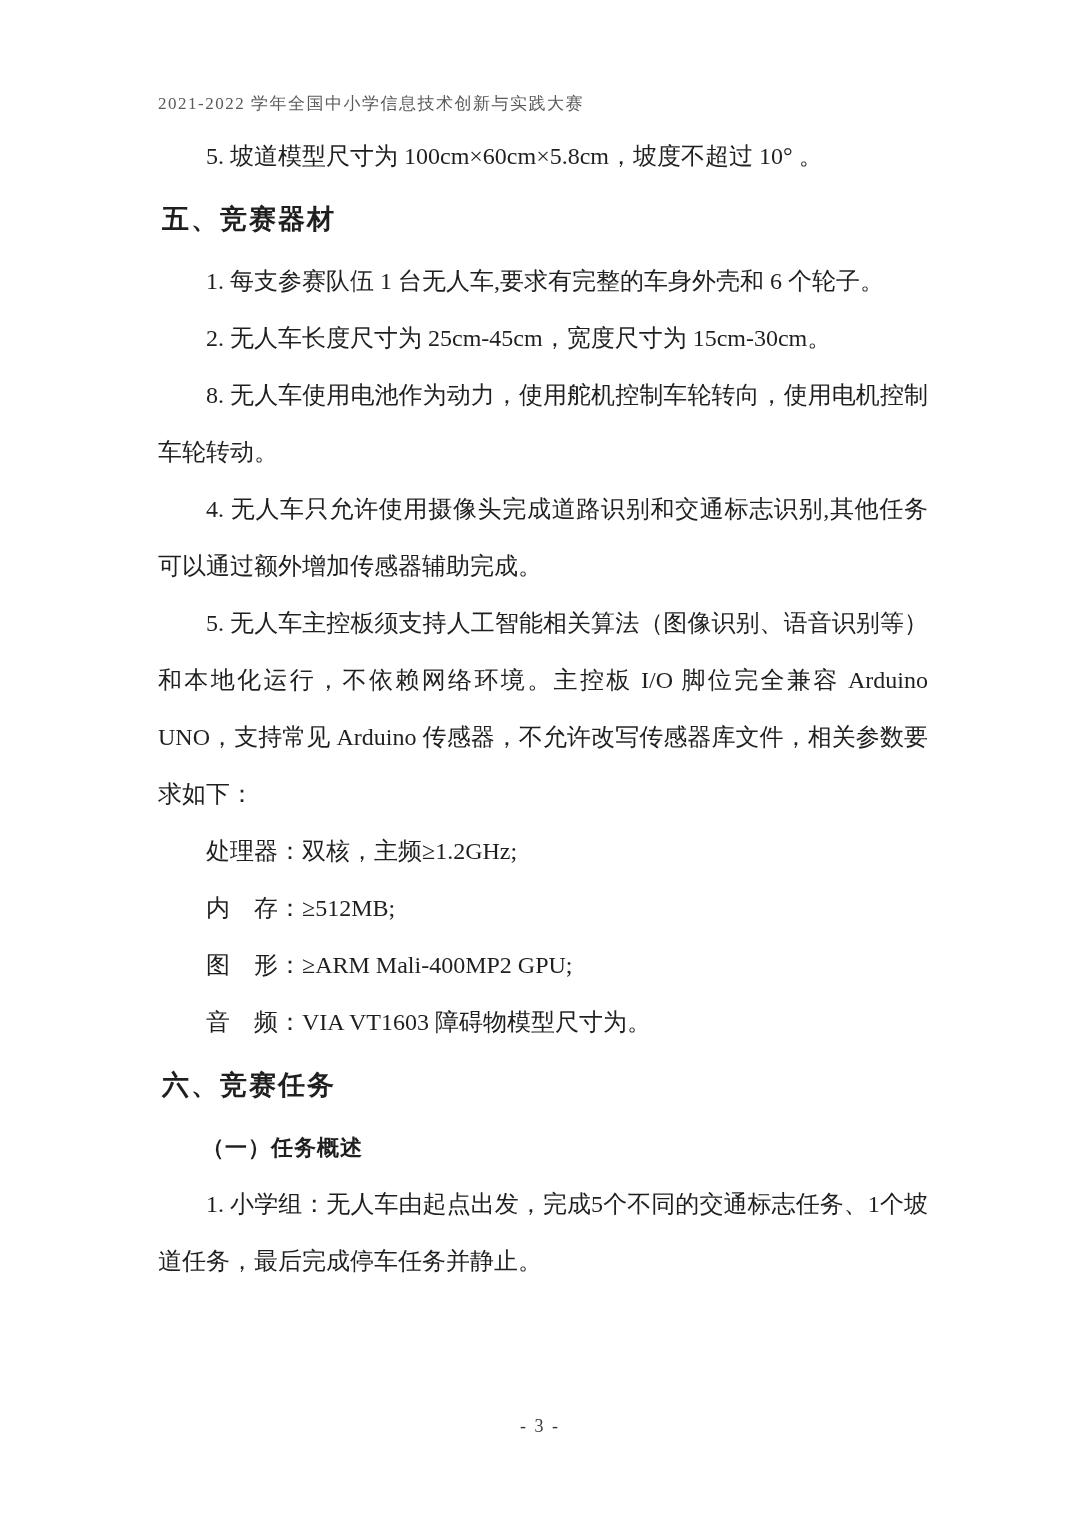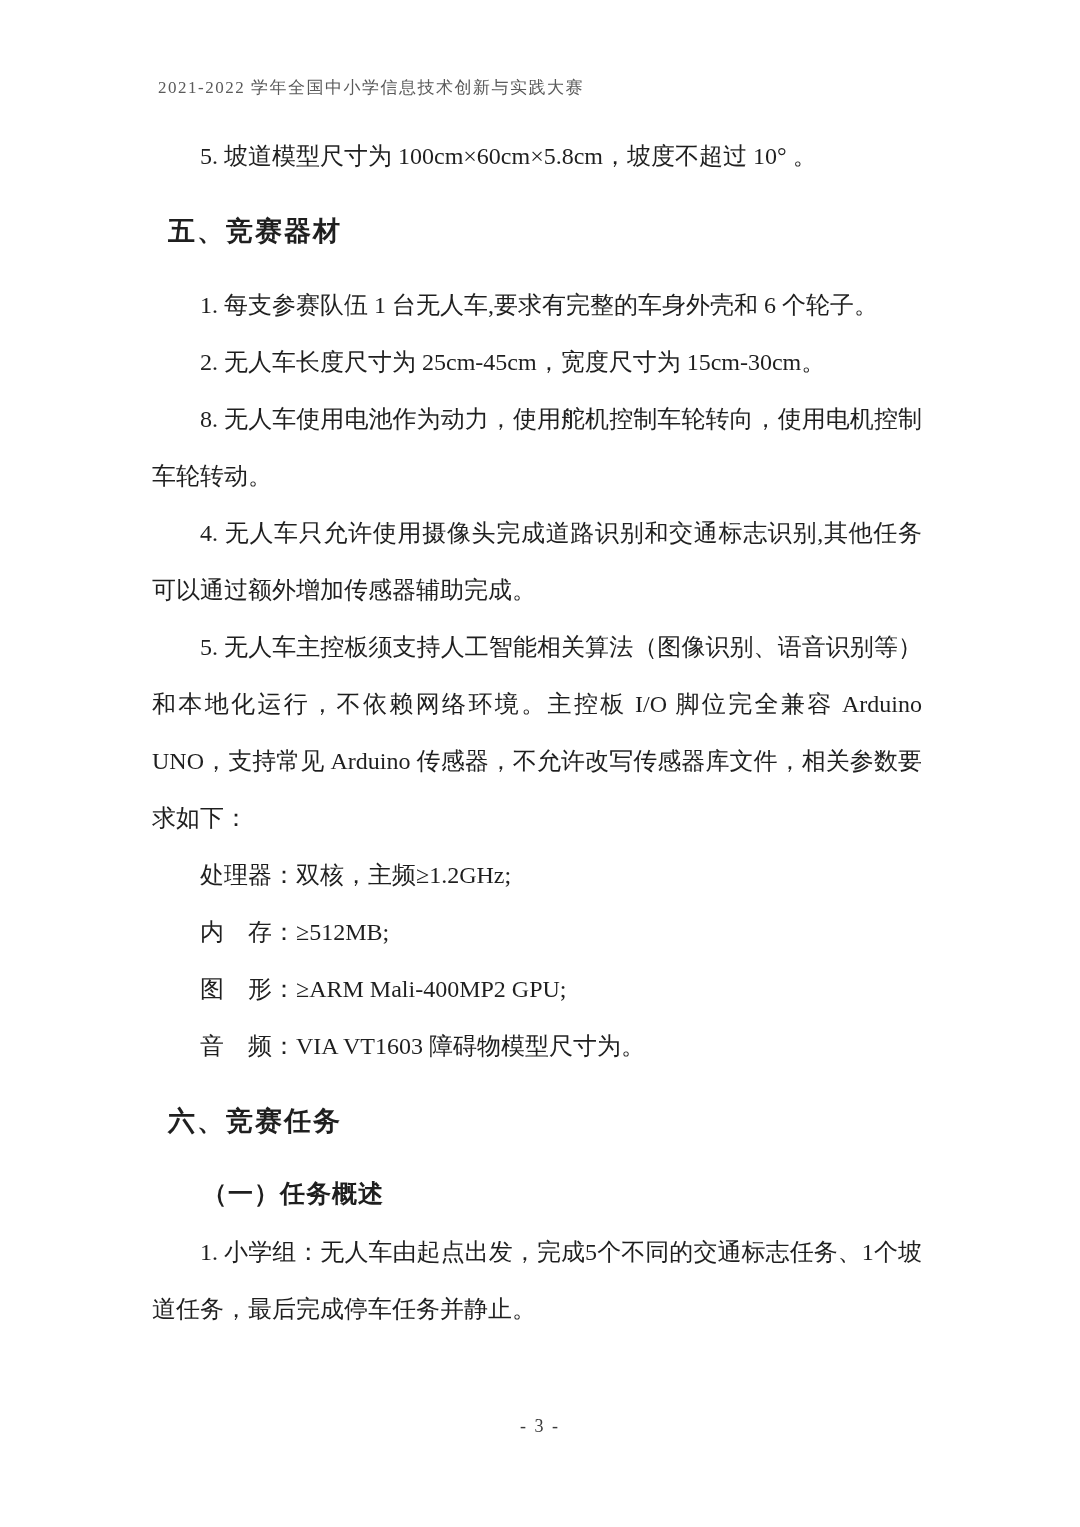--- a/index.html
+++ b/index.html
@@ -11,55 +11,54 @@
     position: relative;
     width: 1080px;
     height: 1527px;
     background: #ffffff;
     color: #1f1f1f;
     font-family: "Liberation Serif", "DejaVu Serif", serif;
     overflow: hidden;
   }
   .header {
     position: absolute;
-    top: 76px;
+    top: 92px;
     left: 158px;
     font-size: 17px;
     letter-spacing: 1.5px;
     color: #5a5a5a;
   }
   .content {
     position: absolute;
     top: 128px;
-    left: 152px;
+    left: 158px;
     width: 770px;
     font-size: 24px;
     line-height: 57px;
     text-align: justify;
   }
   .para {
     margin: 0;
     text-indent: 2em;
   }
   .heading {
-    margin: 16px;
+    margin: 4px;
     font-size: 27px;
     font-weight: bold;
     line-height: 60px;
     text-indent: 0;
     letter-spacing: 2px;
   }
   .subheading {
     margin: 0;
-    font-size: 25px;
+    font-size: 22px;
     font-weight: bold;
     line-height: 57px;
     text-indent: 2em;
     letter-spacing: 1px;
-    font-family: Liberation Mono, monospace;
   }
   .spec {
     margin: 0;
     text-indent: 2em;
   }
   .footer {
     position: absolute;
     bottom: 90px;
     left: 0;
     width: 100%;

